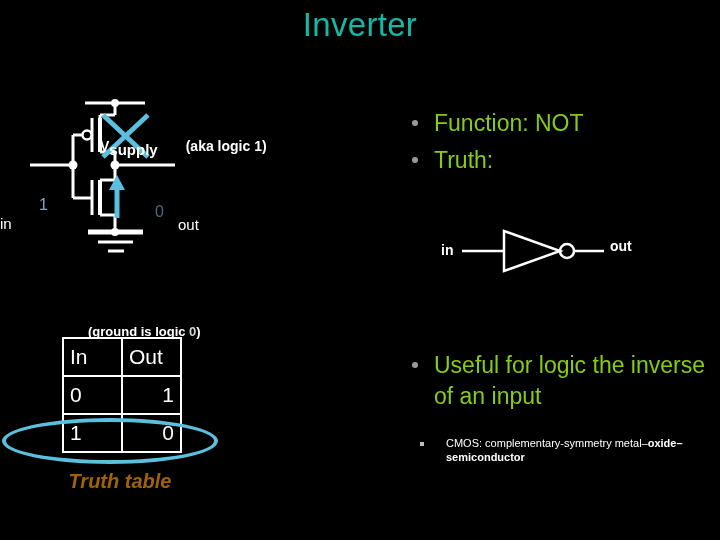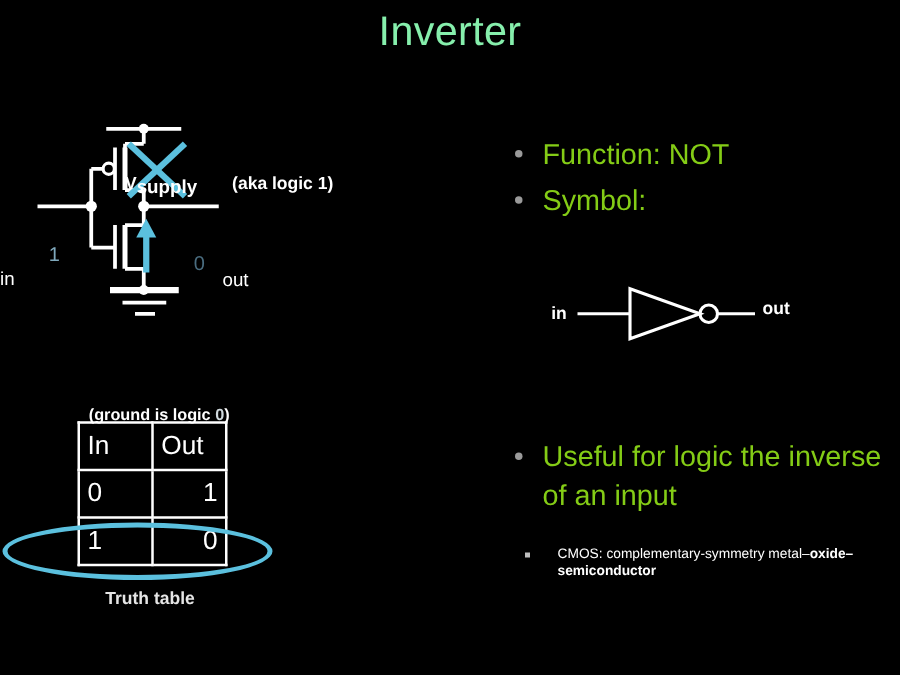--- a/index.html
+++ b/index.html
@@ -23,21 +23,21 @@
 
   
   .slide-title {
     position: absolute;
     left: 0;
     top: 6px;
     width: 720px;
     text-align: center;
     font-size: 33px;
     line-height: 38px;
-    color: #86efac;
+    color: #14b8a6;
     letter-spacing: 0.3px;
   }
 
   
   .circuit-panel {
     position: absolute;
     left: 0;
     top: 60px;
     width: 290px;
     height: 235px;
@@ -82,21 +82,21 @@
   }
   .lbl-zero {
     position: absolute;
     left: 155px;
     top: 143px;
     font-size: 16px;
     color: #4a6d80;
   }
   .ground-note {
     position: absolute;
-    left: 71px;
+    left: 88px;
     top: 264px;
     font-size: 13px;
     font-weight: bold;
     color: #ffffff;
     white-space: nowrap;
   }
   .ground-note .gzero { color: #cfd8dc; font-weight: bold; }
 
   
   .truth-wrap {
@@ -137,23 +137,24 @@
     border-radius: 50%;
     box-sizing: border-box;
     pointer-events: none;
   }
   .truth-caption {
     position: absolute;
     left: 0px;
     top: 140px;
     width: 240px;
     text-align: center;
-    font-size: 14px;
-    font-weight: bold;
-    color: #e5e5e5;
+    font-size: 20px;
+    font-weight: bold;
+    color: #a16207;
+    font-style: italic;
   }
 
   
   .bullets-top {
     position: absolute;
     left: 412px;
     top: 108px;
     width: 300px;
   }
   .bullet-row {
@@ -330,21 +331,21 @@
     <div class="truth-caption">Truth table</div>
   </div>
 
   <div class="bullets-top">
     <div class="bullet-row">
       <span class="bullet-dot"></span>
       <span class="bullet-text">Function: NOT</span>
     </div>
     <div class="bullet-row">
       <span class="bullet-dot"></span>
-      <span class="bullet-text">Symbol:</span>
+      <span class="bullet-text">Truth:</span>
     </div>
   </div>
 
   <div class="symbol-block">
     <svg width="230" height="46" viewBox="0 0 230 46">
       <g stroke="#ffffff" stroke-width="2.5" fill="none">
         <line x1="30" y1="23" x2="72" y2="23"></line>
         <polygon points="72,3 72,43 128,23"></polygon>
         <circle cx="135" cy="23" r="7"></circle>
         <line x1="142" y1="23" x2="172" y2="23"></line>

